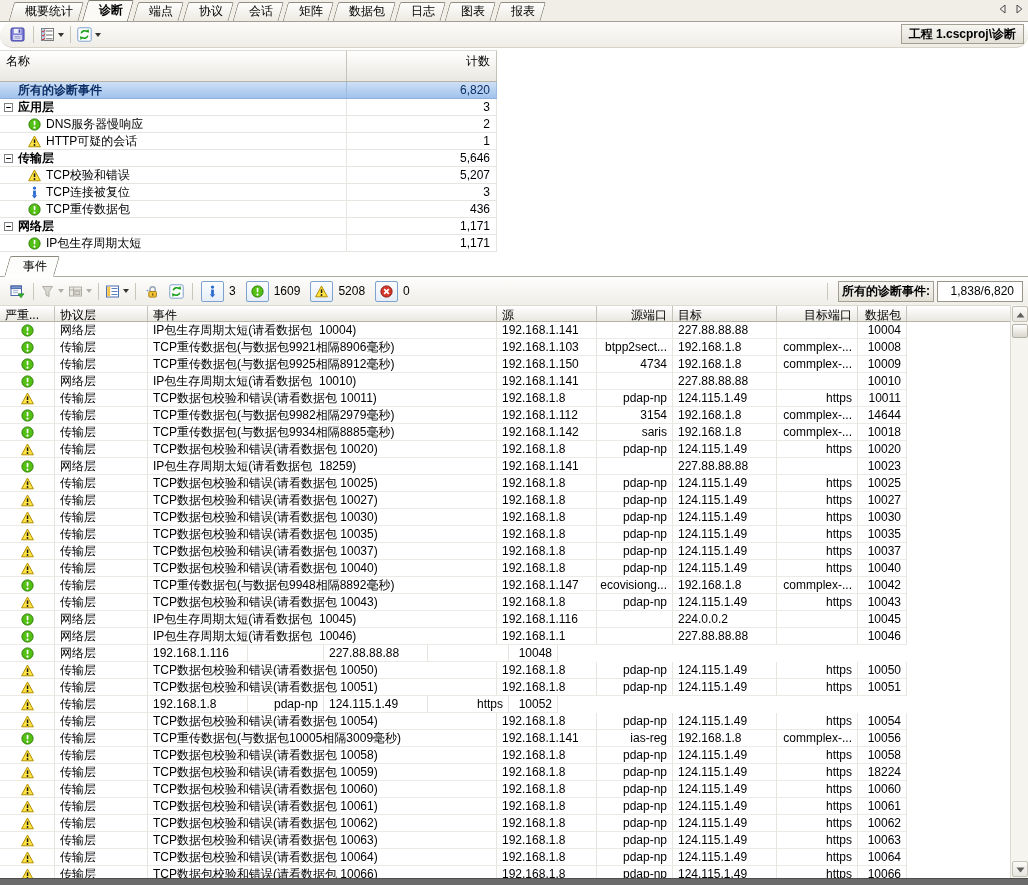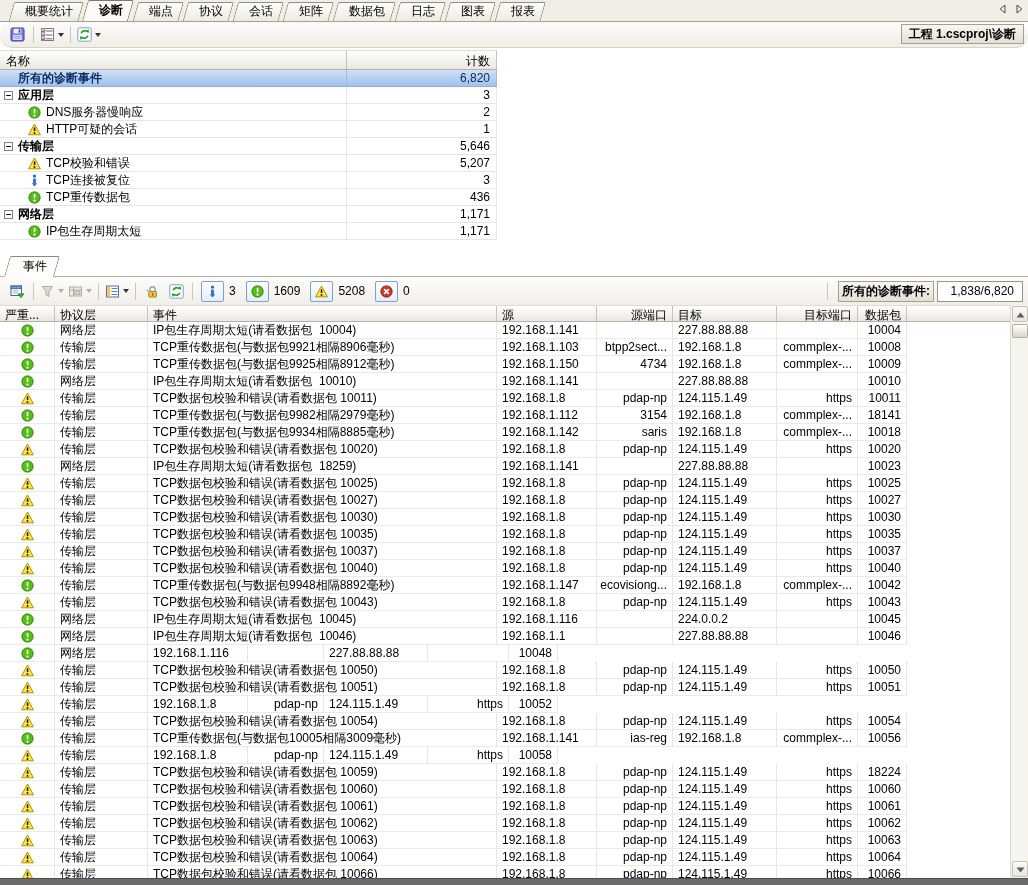--- a/index.html
+++ b/index.html
@@ -30,21 +30,21 @@
   .dd { width:0; height:0; border-left:3px solid transparent; border-right:3px solid transparent;
         border-top:4px solid #333; margin-left:3px; }
   .dd.disabled { border-top-color:#a9a79f; }
   .tsep { width:1px; height:17px; background:#c9c6bb; margin:0 4px; flex:0 0 1px; }
   .project-box { position:absolute; right:4px; top:2px; height:20px; line-height:18px;
                  border:1px solid #a39f92; background:linear-gradient(#f7f6f2,#e2dfd6);
                  padding:0 7px; font-weight:bold; white-space:pre; }
 
   
   .sum-table { position:absolute; top:50px; left:0; width:497px; }
-  .sum-header { display:flex; height:20px; background:linear-gradient(#ffffff,#e9e7e0);
+  .sum-header { display:flex; height:32px; background:linear-gradient(#ffffff,#e9e7e0);
                 border-top:1px solid #dedbd2; border-bottom:1px solid #b5b2a8;justify-content:center; }
   .sum-header .hname { width:347px; padding:2px 0 0 6px; border-right:1px solid #c6c3ba; }
   .sum-header .hcount { flex:1; padding:2px 6px 16px 0; text-align:right; border-right:1px solid #c6c3ba; }
   .srow { display:flex; height:17px; align-items:center; border-bottom:1px solid #e7e5df; background:#fff; }
   .srow .sname { width:347px; height:100%; display:flex; align-items:center; padding-left:28px;
                  border-right:1px solid #e7e5df; overflow:hidden; white-space:pre; }
   .srow .scount { flex:1; height:100%; display:flex; align-items:center; justify-content:flex-end;
                   padding-right:6px; border-right:1px solid #e7e5df; white-space:pre; }
   .srow.group .sname { padding-left:4px; font-weight:bold; }
   .srow.selected { background:linear-gradient(#cfe0f6,#a0c2ec); border-bottom:1px solid #8fb0dc; }
@@ -478,21 +478,21 @@
                 <circle cx="6.5" cy="6.5" r="5.6" fill="#53c113" stroke="#2d7d05"></circle>
                 <rect x="5.7" y="2.8" width="1.7" height="4.6" rx="0.8" fill="#fff"></rect>
                 <circle cx="6.5" cy="9.7" r="1.1" fill="#fff"></circle>
               </svg></span></div>
           <div class="ecell c-layer">传输层</div>
           <div class="ecell c-event">TCP重传数据包(与数据包9982相隔2979毫秒)</div>
           <div class="ecell c-src">192.168.1.112</div>
           <div class="ecell c-sport r">3154</div>
           <div class="ecell c-dst">192.168.1.8</div>
           <div class="ecell c-dport r">commplex-...</div>
-          <div class="ecell c-pkt r">18141</div>
+          <div class="ecell c-pkt r">14644</div>
           <div class="ecell c-fill"></div>
         </div>
         <div class="erow">
           <div class="ecell c-sev"><span class="ticon"><svg width="13" height="13" viewBox="0 0 13 13">
                 <circle cx="6.5" cy="6.5" r="5.6" fill="#53c113" stroke="#2d7d05"></circle>
                 <rect x="5.7" y="2.8" width="1.7" height="4.6" rx="0.8" fill="#fff"></rect>
                 <circle cx="6.5" cy="9.7" r="1.1" fill="#fff"></circle>
               </svg></span></div>
           <div class="ecell c-layer">传输层</div>
           <div class="ecell c-event">TCP重传数据包(与数据包9934相隔8885毫秒)</div>
@@ -771,20 +771,21 @@
           <div class="ecell c-pkt r">10056</div>
           <div class="ecell c-fill"></div>
         </div>
         <div class="erow">
           <div class="ecell c-sev"><span class="ticon"><svg width="13" height="13" viewBox="0 0 13 13">
                 <polygon points="6.5,1 12.4,11.8 0.6,11.8" fill="#ffe243" stroke="#b39000" stroke-linejoin="round"></polygon>
                 <rect x="5.8" y="4.4" width="1.5" height="3.6" fill="#1a1a1a"></rect>
                 <circle cx="6.5" cy="10" r="0.95" fill="#1a1a1a"></circle>
               </svg></span></div>
           <div class="ecell c-layer">传输层</div>
+          <div class="ecell c-event">TCP数据包校验和错误(请看数据包 10058)</div>
           <div class="ecell c-src">192.168.1.8</div>
           <div class="ecell c-sport r">pdap-np</div>
           <div class="ecell c-dst">124.115.1.49</div>
           <div class="ecell c-dport r">https</div>
           <div class="ecell c-pkt r">10058</div>
           <div class="ecell c-fill"></div>
         </div>
         <div class="erow">
           <div class="ecell c-sev"><span class="ticon"><svg width="13" height="13" viewBox="0 0 13 13">
                 <polygon points="6.5,1 12.4,11.8 0.6,11.8" fill="#ffe243" stroke="#b39000" stroke-linejoin="round"></polygon>

